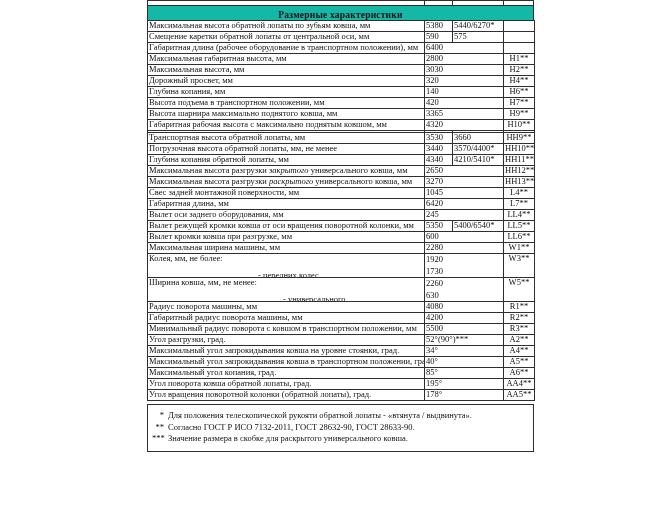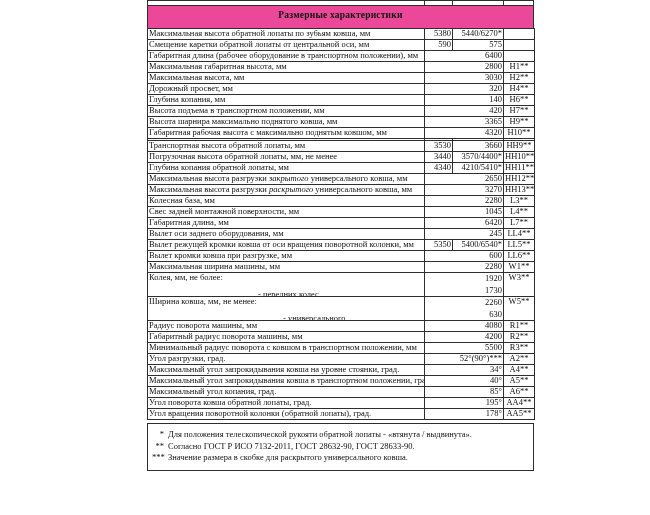--- a/index.html
+++ b/index.html
@@ -19,22 +19,22 @@
     height: 5px;
     border: 1px solid #2e2e2e;
     border-bottom: none;
   }
   .top-fragment > div { border-right: 1px solid #2e2e2e; }
   .top-fragment > div:last-child { border-right: none; }
 
   .table-title {
     border: 1px solid #2e2e2e;
     border-bottom: none;
-    background: #ec4899;
-    height: 23px;
+    background: #14b8a6;
+    height: 15px;
     line-height: 18px;
     text-align: center;
     font-weight: bold;
     font-size: 9.5px;
     letter-spacing: 0.2px;
   }
 
   table.spec {
     width: 387px;
     table-layout: fixed;
@@ -43,21 +43,21 @@
   table.spec td {
     border: 1px solid #2e2e2e;
     font-size: 8.5px;
     line-height: 1.12;
     height: 11px;
     vertical-align: middle;
     padding: 0 1px;
     overflow: hidden;
   }
   td.c-name { text-align: left; padding-left: 3px; white-space: nowrap; }
-  td.c-val  { text-align: right; padding: 0; }
+  td.c-val  { text-align: left; padding: 0; }
   td.c-desig{ text-align: center; padding: 0; margin-top: 16px; }
 
   tr.double td { height: 23px; vertical-align: top; }
   tr.double td div { line-height: 11.5px; white-space: nowrap; }
   td.c-name .subs { position: absolute; top: 0; margin-top: 16px; }
   tr.spacer td { height: 2px; padding: 0; }
 
   .footnote-box {
     margin-top: 3px;
     border: 1px solid #2e2e2e;
@@ -171,25 +171,20 @@
         </tr>
         <tr>
           <td class="c-name">Максимальная высота разгрузки <i>закрытого</i> универсального ковша, мм</td>
           <td class="c-val" colspan="2">2650</td>
           <td class="c-desig">HH12**</td>
         </tr>
         <tr>
           <td class="c-name">Максимальная высота разгрузки <i>раскрытого</i> универсального ковша, мм</td>
           <td class="c-val" colspan="2">3270</td>
           <td class="c-desig">HH13**</td>
-        </tr>
-        <tr>
-          <td class="c-name">Колесная база, мм</td>
-          <td class="c-val" colspan="2">2280</td>
-          <td class="c-desig">L3**</td>
         </tr>
         <tr>
           <td class="c-name">Свес задней монтажной поверхности, мм</td>
           <td class="c-val" colspan="2">1045</td>
           <td class="c-desig">L4**</td>
         </tr>
         <tr>
           <td class="c-name">Габаритная длина, мм</td>
           <td class="c-val" colspan="2">6420</td>
           <td class="c-desig">L7**</td>

